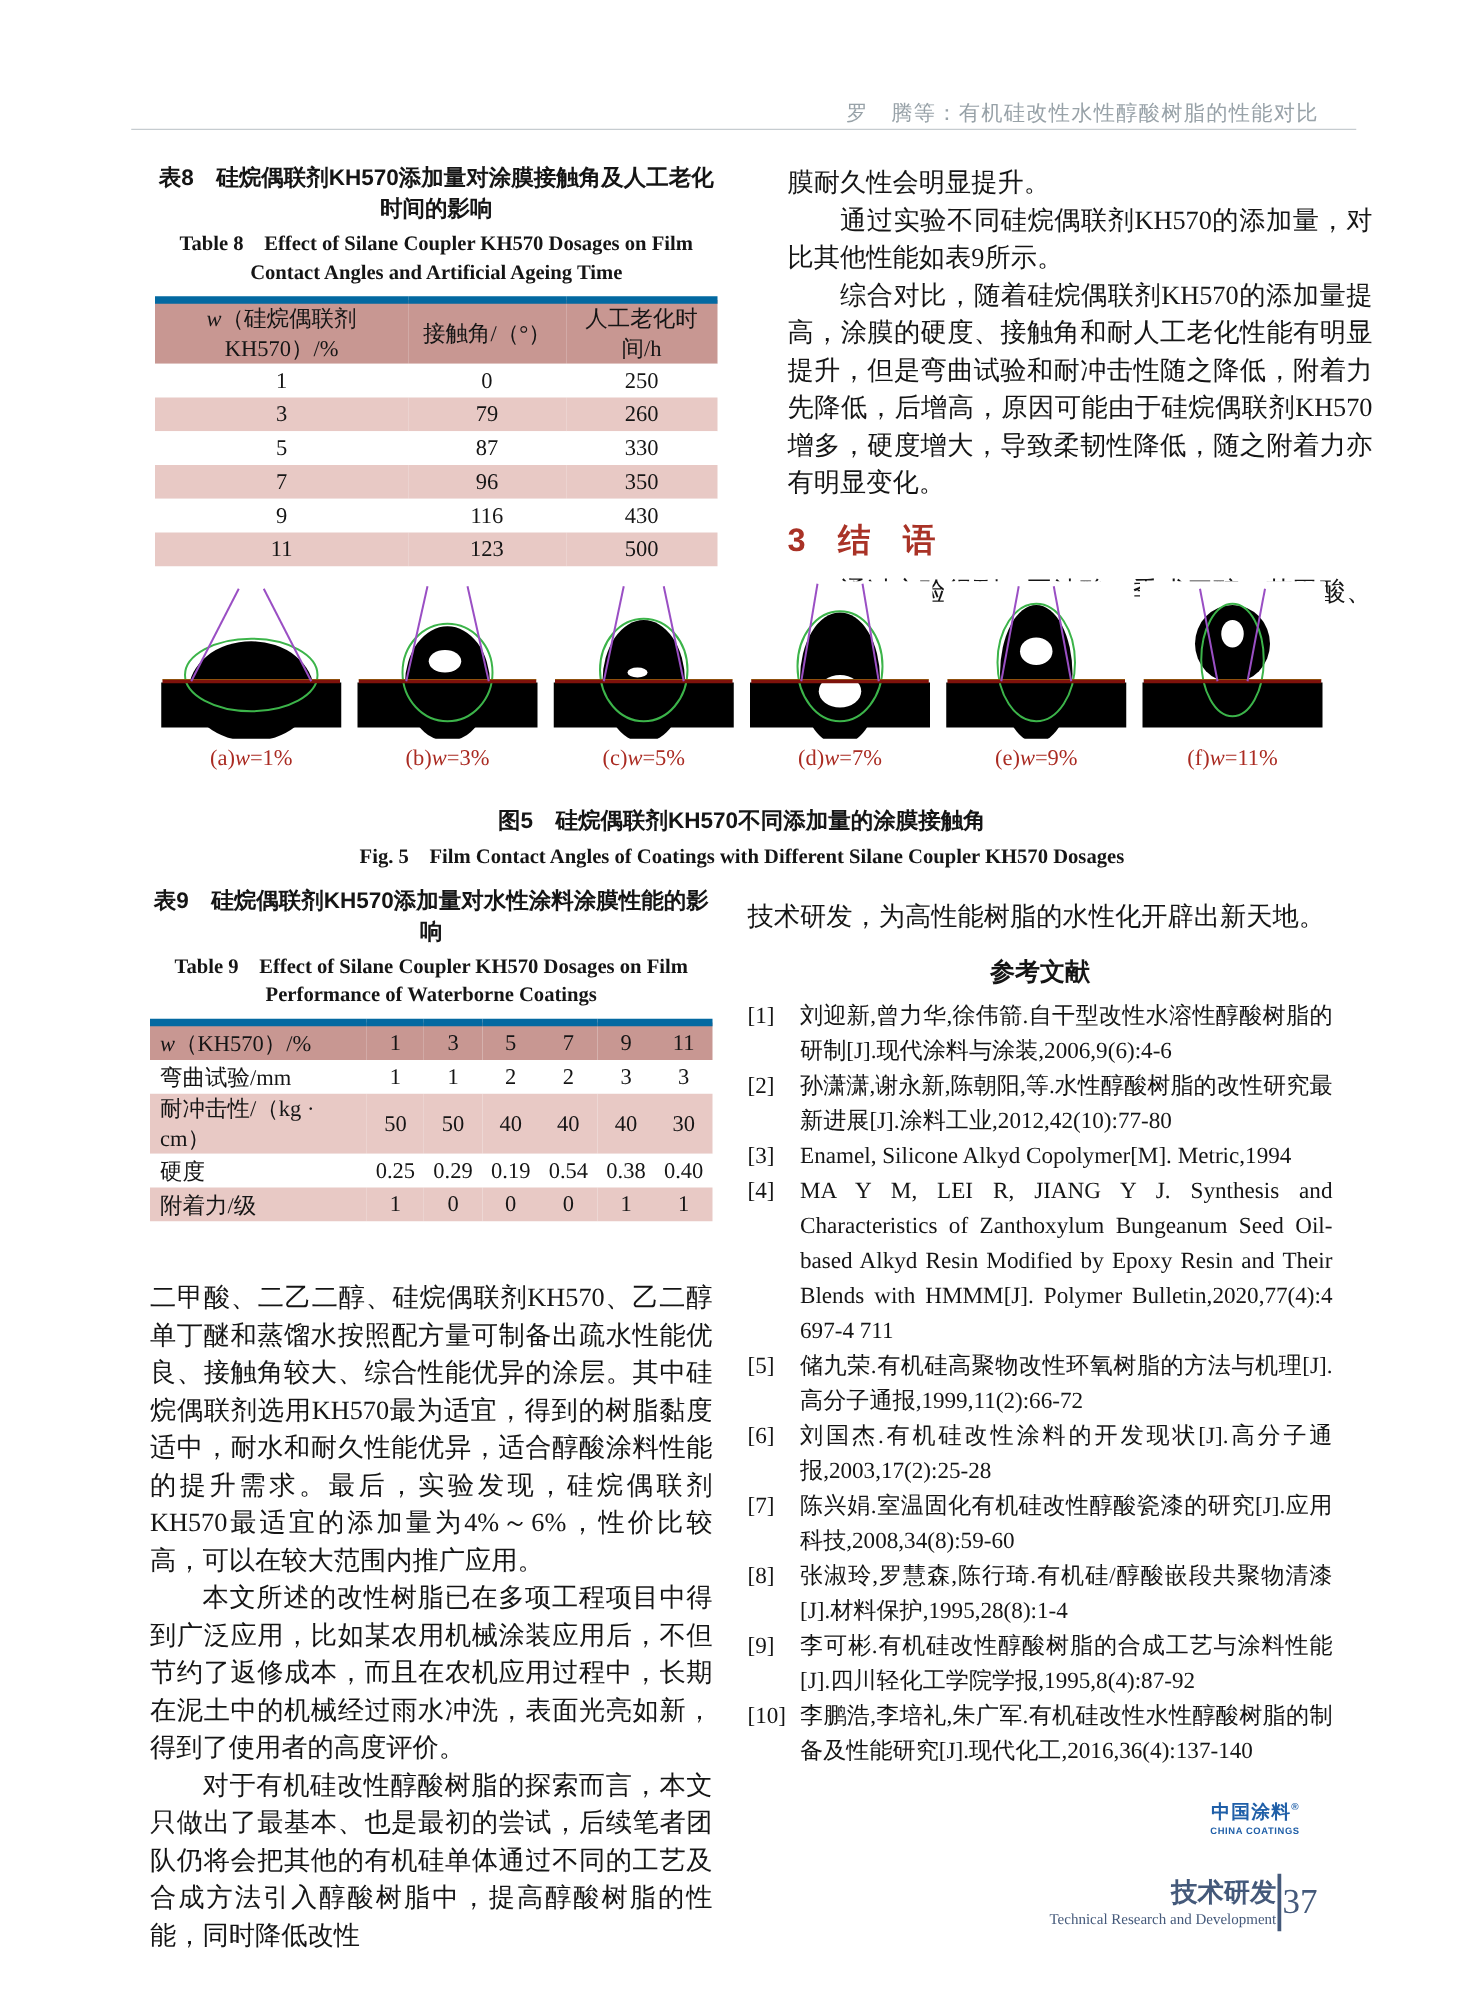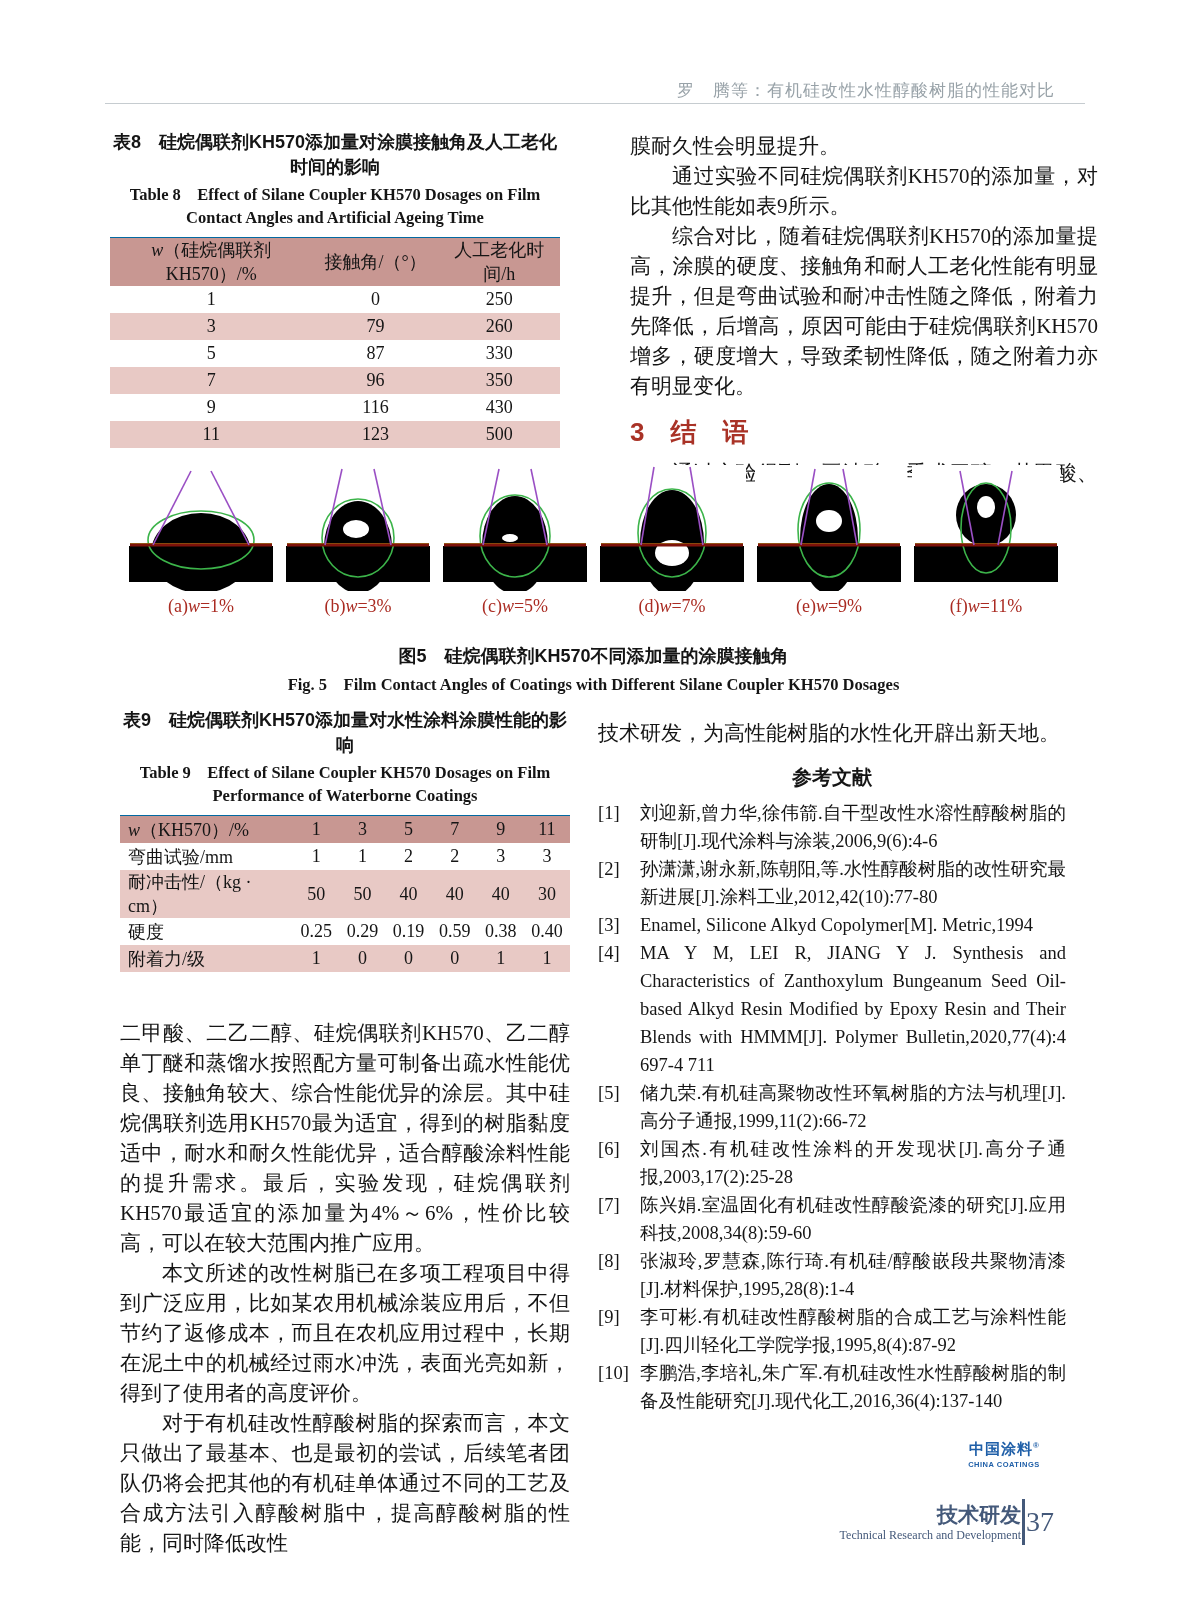--- a/index.html
+++ b/index.html
@@ -4,32 +4,32 @@
 <style>
   html,body{margin:0;padding:0;background:#ffffff;}
   .page{position:relative;width:1187px;height:1600px;background:#fff;overflow:hidden;
         font-family:"Liberation Serif","DejaVu Serif",serif;color:#151515;text-decoration:underline;}
 
   .running-head{position:absolute;top:79px;left:105px;width:950px;text-align:right;
         font-family:"Liberation Sans","DejaVu Sans",sans-serif;font-size:17px;
         color:#98a2a8;letter-spacing:1px;}
   .head-rule{position:absolute;top:103px;left:105px;width:980px;height:1px;background:#c6ccd0;}
 
-  .col-left-top{position:absolute;left:110px;top:130px;width:450px;}
+  .col-left-top{position:absolute;left:124px;top:130px;width:450px;}
   .col-right-top{position:absolute;left:630px;top:131px;width:468px;}
   .figure-block{position:absolute;left:127px;top:465px;width:933px;}
   .col-left-bot{position:absolute;left:120px;top:708px;width:450px;}
   .col-right-bot{position:absolute;left:598px;top:718px;width:468px;}
 
   .tbl-cap-cn{font-family:"Liberation Sans","DejaVu Sans",sans-serif;font-weight:bold;
         font-size:18px;line-height:25px;text-align:center;}
   .tbl-cap-en{font-weight:bold;font-size:16.5px;line-height:23px;text-align:center;margin-top:3px;}
 
   table.data-table{width:100%;border-collapse:collapse;margin-top:8px;
-        border-top:1px solid #0369a1;font-size:18px;}
+        border-top:6px solid #0369a1;font-size:18px;}
   .data-table td{height:27px;text-align:center;padding:0 2px;}
   table.t9 td:first-child{text-align:left;padding-left:8px;}
 
   .body{margin:0;font-size:21px;line-height:30px;text-align:justify;text-indent:2em;}
   .no-indent{text-indent:0;}
   .sec-head{margin:13px 0 8px 0;font-family:"Liberation Sans","DejaVu Sans",sans-serif;
         font-size:26px;line-height:36px;color:#a93226;font-weight:bold;}
 
   .panels{display:flex;gap:9px;}
   .panel{width:148px;}
@@ -252,21 +252,21 @@
             <td>40</td>
             <td>40</td>
             <td>40</td>
             <td>30</td>
           </tr>
           <tr style="background:#fff">
             <td>硬度</td>
             <td>0.25</td>
             <td>0.29</td>
             <td>0.19</td>
-            <td>0.59</td>
+            <td>0.54</td>
             <td>0.38</td>
             <td>0.40</td>
           </tr>
           <tr style="background:#e8c9c5">
             <td>附着力/级</td>
             <td>1</td>
             <td>0</td>
             <td>0</td>
             <td>0</td>
             <td>1</td>

